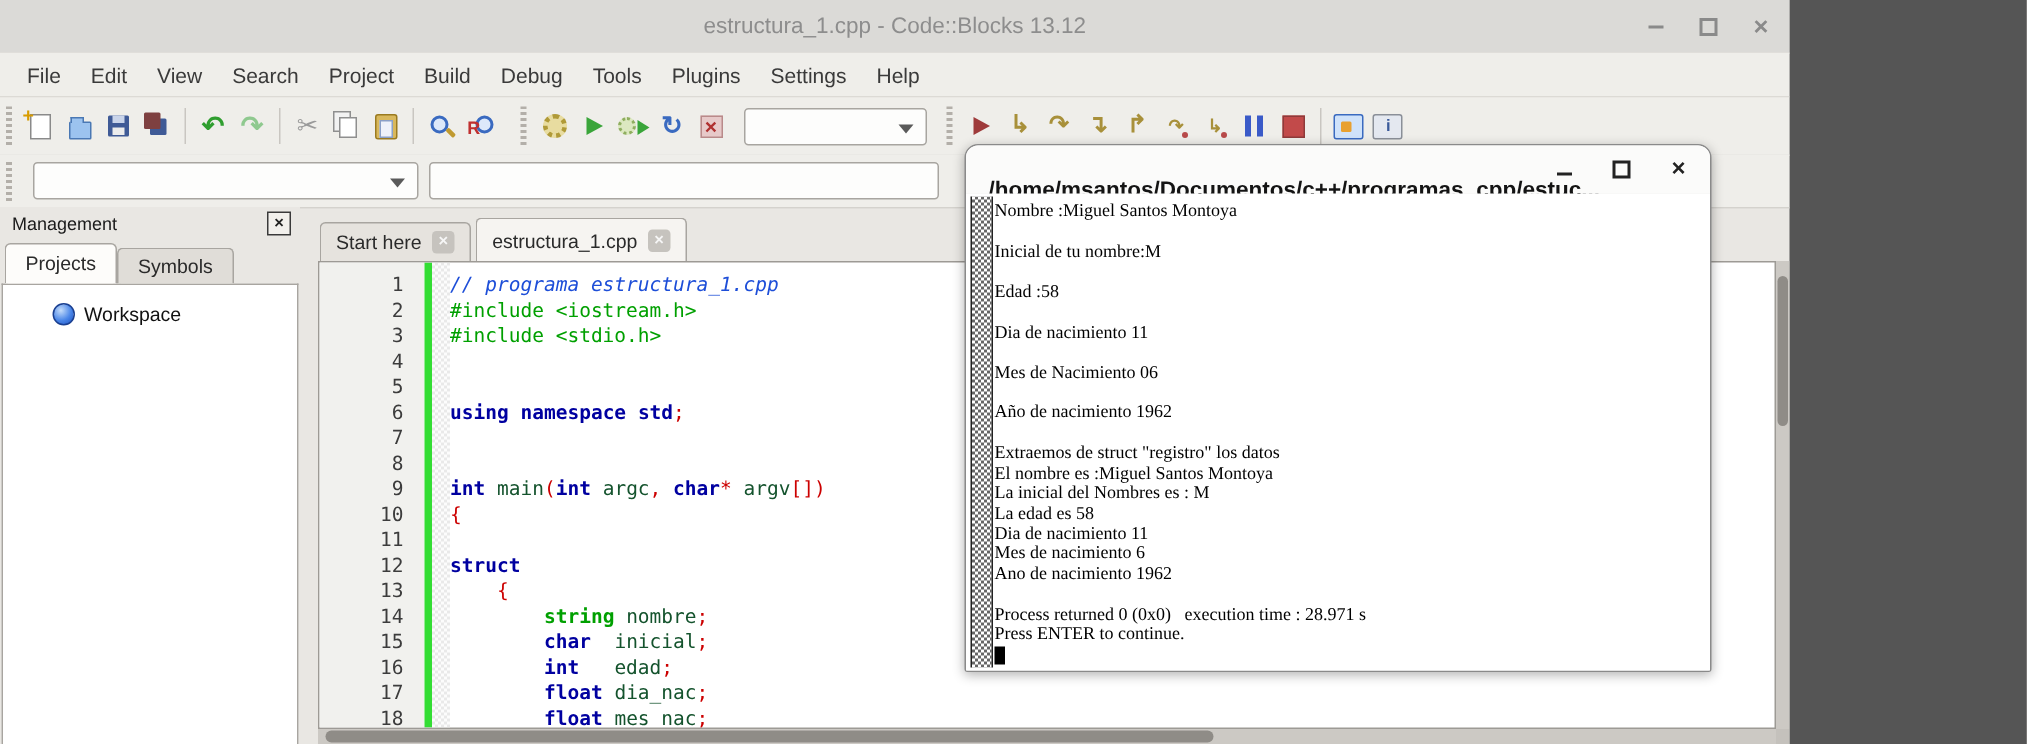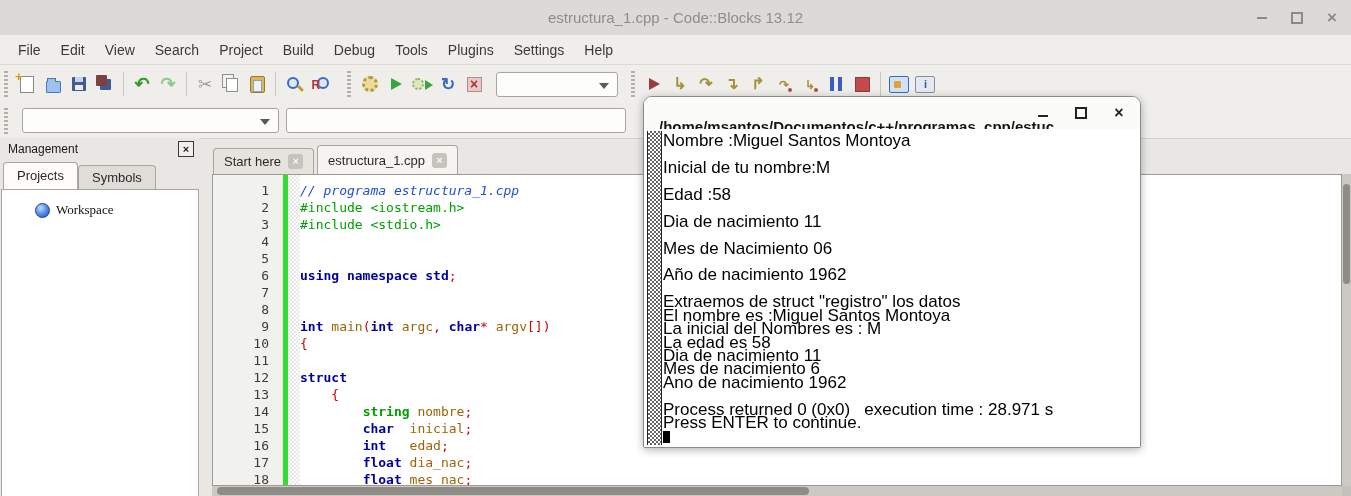--- a/index.html
+++ b/index.html
@@ -1,17 +1,17 @@
 <!DOCTYPE html>
 <html><head>
 <meta charset="utf-8">
 <style>
   html,body{margin:0;padding:0;background:#555;}
-  .screen{position:relative;width:1351px;height:496px;background:#e9e7e3;overflow:hidden;
-          font-family:"Liberation Sans",sans-serif;-webkit-font-smoothing:antialiased;}
+  .screen{position:relative;width:1176px;height:496px;background:#e9e7e3;overflow:hidden;
+          font-family:"Liberation Sans",sans-serif;padding-left:17px;-webkit-font-smoothing:antialiased;}
 
   
   .titlebar{position:absolute;left:0;top:0;width:100%;height:35px;background:#dbdad7;border-bottom:1px solid #c6c4c0;}
   .titlebar .title{position:absolute;left:0;right:0;top:0;line-height:35px;text-align:center;font-size:15px;color:#8d8d8d;}
   .winctrls{position:absolute;right:10px;top:0;height:35px;display:flex;align-items:center;gap:17px;}
   .wc{width:18px;height:18px;display:flex;align-items:center;justify-content:center;color:#8a8a8a;}
   .wc-min{width:10px;height:2px;background:#8a8a8a;}
   .wc-max{width:8px;height:8px;border:2px solid #8a8a8a;}
   .wc-close{font-size:17px;font-weight:bold;line-height:1;color:#8a8a8a;}
 
@@ -82,21 +82,21 @@
   .mgmt{position:absolute;left:0;top:138px;width:200px;height:358px;background:#e9e7e3;}
   .mgmt-header{position:absolute;left:0;top:2px;width:100%;height:19px;}
   .mgmt-title{position:absolute;left:8px;top:2px;font-size:12px;color:#1a1a1a;}
   .mgmt-close{position:absolute;right:6px;top:1px;width:14px;height:14px;border:1px solid #3a3a3a;background:#f2f0ec;display:flex;align-items:center;justify-content:center;}
   .mgmt-close span{font-size:11px;font-weight:bold;color:#222;line-height:1;}
   .mgmt-tabs{position:absolute;left:3px;top:24px;height:27px;display:flex;align-items:flex-end;z-index:2;}
   .mtab{border:1px solid #a8a5a0;border-bottom:none;border-radius:4px 4px 0 0;padding:0 13px;font-size:13px;color:#2a2a2a;}
   .mtab.active{background:#fdfcfa;height:26px;line-height:26px;}
   .mtab.inactive{background:#e0ddd8;height:23px;line-height:23px;}
   .mgmt-body{position:absolute;left:1px;top:51px;right:1px;bottom:0;background:#fff;border:1px solid #a8a5a0;border-bottom:none;z-index:1;}
-  .ws-item{position:absolute;left:33px;top:12px;display:flex;align-items:flex-end;gap:6px;font-family:Liberation Serif, serif;}
+  .ws-item{position:absolute;left:33px;top:12px;display:flex;align-items:flex-end;gap:6px;}
   .ws-icon{width:15px;height:15px;border-radius:50%;background:radial-gradient(circle at 35% 30%,#c4dcfa,#4a86e8 55%,#1a4fc0);border:1px solid #1a3f90;box-sizing:border-box;}
   .ws-label{font-size:13px;color:#111;}
 
   
   .notebook{position:absolute;left:212px;top:140px;right:0;bottom:0;}
   .tabbar{position:absolute;left:0;top:0;right:0;height:34px;display:flex;align-items:flex-end;padding-left:1px;}
   .etab{display:flex;align-items:center;gap:7px;border:1px solid #a8a5a0;border-bottom:none;border-radius:4px 4px 0 0;padding:0 10px;font-size:13px;color:#2a2a2a;margin-right:3px;}
   .etab.active{background:#f6f4f1;height:28px;}
   .etab.inactive{background:#e6e3de;height:25px;}
   .tab-close{width:15px;height:15px;border-radius:3px;background:#c6c3be;color:#f6f6f6;font-size:11px;font-weight:bold;display:flex;align-items:center;justify-content:center;line-height:1;}
@@ -107,41 +107,41 @@
   .changebar{position:absolute;left:70px;top:0;bottom:0;width:5px;background:#33dd33;}
   .foldmargin{position:absolute;left:75px;top:0;bottom:0;width:12px;
       background:conic-gradient(#e9e9e9 25%,#fcfcfc 0 50%,#e9e9e9 0 75%,#fcfcfc 0);background-size:4px 4px;}
   .codearea{position:absolute;left:87px;top:0;right:0;bottom:0;padding-top:7px;font-family:"DejaVu Sans Mono",monospace;font-size:13px;}
   .cline{height:17px;line-height:17px;white-space:pre;}
   .tk-com{color:#1d4ed8;font-style:italic;}
   .tk-pre{color:#00a000;margin-top:48px;}
   .tk-kw{color:#0000a0;font-weight:bold;}
   .tk-str{color:#00a000;font-weight:bold;}
   .tk-op{color:#cc0000;}
-  .tk-pl{color:#a16207;}
+  .tk-pl{color:#14532d;}
   .vscroll{position:absolute;right:0;top:34px;bottom:10px;width:9px;background:#ccc9c4;}
   .vscroll .thumb{position:absolute;left:1px;right:1px;top:10px;height:100px;background:#8f8c87;border-radius:4px;}
   .hscroll{position:absolute;left:0;bottom:0;right:9px;height:10px;background:#ccc9c4;}
   .hscroll .thumb{position:absolute;top:1px;bottom:1px;left:5px;width:592px;background:#8f8c87;border-radius:4px;}
   .scorner{position:absolute;right:0;bottom:0;width:9px;height:10px;background:#c4c1bc;}
 
   
   .term{position:absolute;left:643px;top:96px;width:498px;height:352px;background:#fff;border:1px solid #8a8a8a;
         border-radius:9px 9px 2px 2px;box-shadow:0 2px 8px rgba(0,0,0,0.3);z-index:10;box-sizing:border-box;}
   .term-titlebar{position:absolute;left:0;top:0;right:0;height:32px;background:#fbfbfa;border-bottom:1px solid #cfcfcd;border-radius:8px 8px 0 0;}
   .term-title{position:absolute;left:15px;top:14px;line-height:32px;font-size:15px;font-weight:bold;color:#141414;}
   .term-ctrls{position:absolute;right:14px;top:0;height:32px;display:flex;align-items:center;gap:24px;}
   .tc{display:flex;align-items:center;justify-content:center;width:14px;height:14px;}
   .tc-min{width:10px;height:2px;background:#222;margin-top:6px;}
   .tc-max{width:8px;height:8px;border:2px solid #222;}
   .tc-close{font-size:16px;font-weight:bold;color:#222;line-height:1;}
   .term-body{position:absolute;left:0;top:32px;right:0;bottom:0;background:#fff;overflow:hidden;}
   .term-scrollbar{position:absolute;left:3px;top:2px;bottom:2px;width:13px;border:1px solid #222;border-top:none;border-bottom:none;
       background:conic-gradient(#666 25%,#fff 0 50%,#666 0 75%,#fff 0);background-size:4px 4px;}
-  .term-out{position:absolute;left:19px;top:5px;right:2px;bottom:0;font-family:Liberation Sans, sans-serif;font-size:17px;color:#000;}
+  .term-out{position:absolute;left:19px;top:5px;right:2px;bottom:0;font-family:Liberation Serif, serif;font-size:12px;color:#000;}
   .tline{height:13.45px;line-height:13.45px;white-space:pre;}
   .tcursor{display:inline-block;width:7px;height:12px;background:#000;vertical-align:middle;}
 </style>
 </head>
 <body>
 
 <div class="screen">
 
   <div class="titlebar">
     <div class="title">estructura_1.cpp - Code::Blocks 13.12</div>

